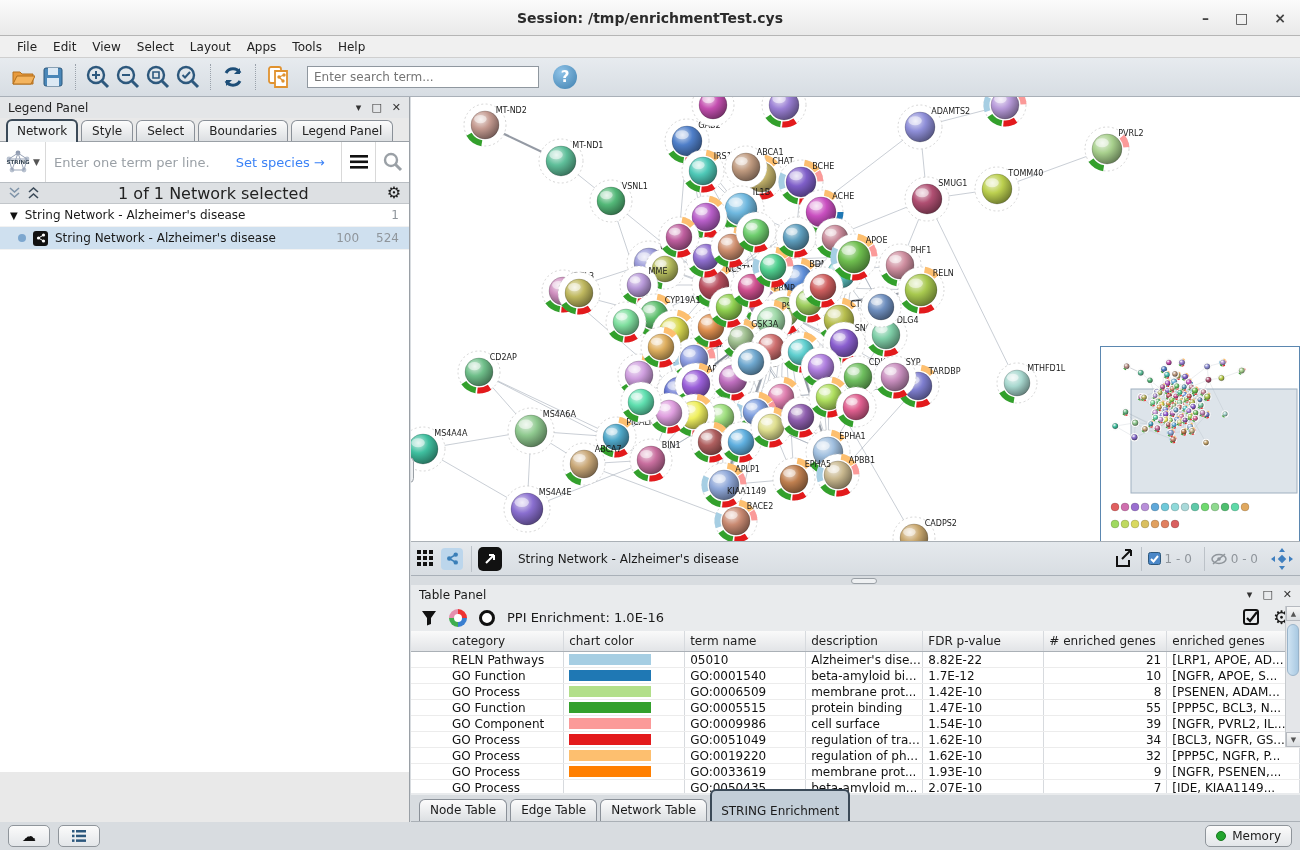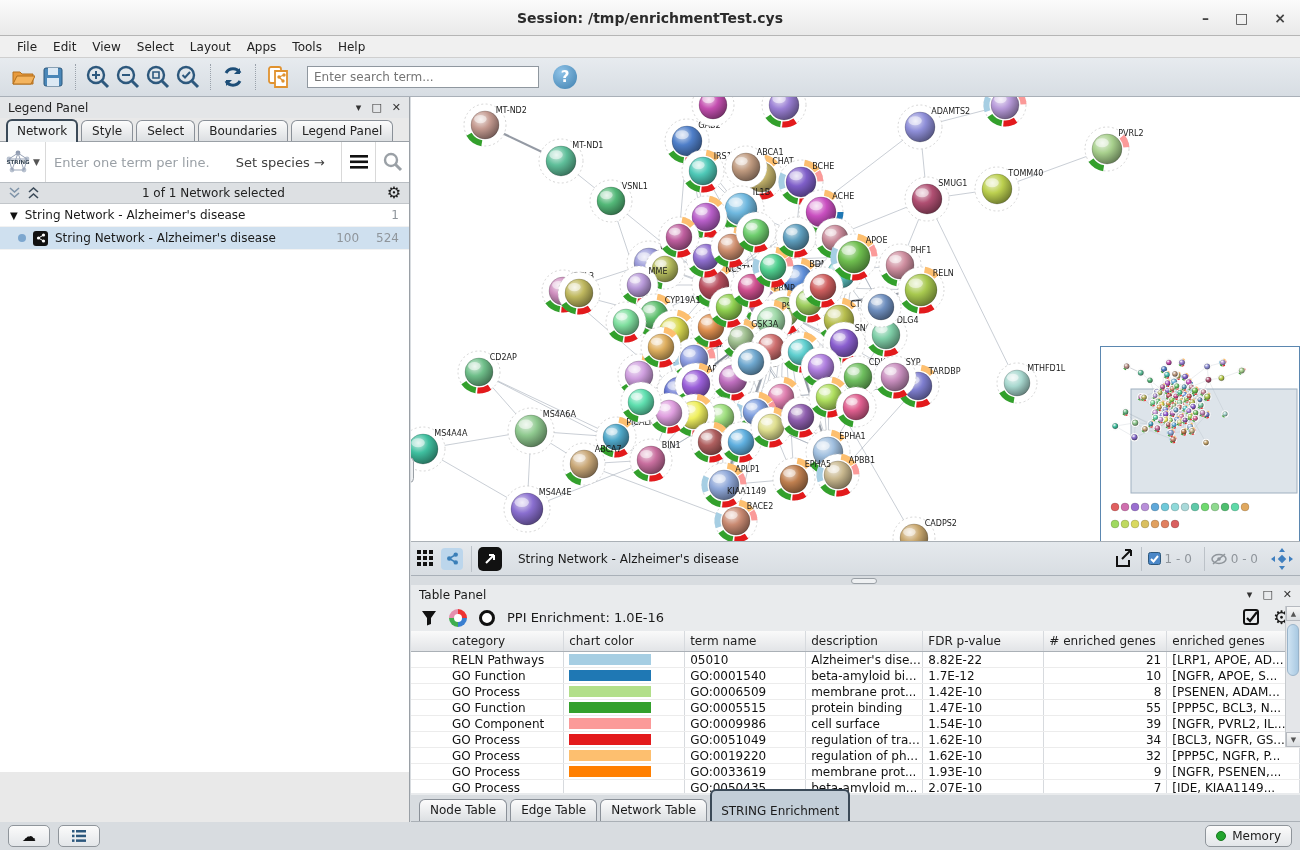--- a/index.html
+++ b/index.html
@@ -35,24 +35,24 @@
   .cp-header { height:21px; display:flex; align-items:center; padding:0 8px; color:#222; background:#e4e6e8; }
   .cp-header .hgap { flex:1; }
   .hicon { color:#333; font-size:11px; margin-left:10px; }
   .cp-tabs { height:24px; display:flex; align-items:flex-end; padding-left:6px; gap:3px; border-bottom:1px solid #9aa0a6; }
   .cp-tab { padding:3px 10px 3px; border:1px solid #8a9098; border-bottom:none; border-radius:6px 6px 0 0;
     background:linear-gradient(#fcfcfc,#dcdfe2); font-size:12px; color:#222; }
   .cp-tab.active { background:#eef1f3; border-color:#3b4a58; border-width:2px 2px 0 2px; padding:3px 9px 4px; position:relative; top:1px; }
   .string-row { height:41px; background:#fff; border-bottom:1px solid #b9bec3; display:flex; align-items:center; }
   .string-logo { width:46px; display:flex; align-items:center; justify-content:center; gap:2px; border-right:1px solid #d9d9d9; height:100%; }
   .string-input { flex:1; display:flex; align-items:center; padding:0 8px; color:#9aa0a6; font-size:13px; gap:26px; }
-  .string-input .sp2 { color:#404040; }
+  .string-input .sp2 { color:#3b82f6; }
   .sr-btn { width:34px; height:100%; display:flex; align-items:center; justify-content:center; border-left:1px solid #d9d9d9; }
   .sel-row { height:21px; background:#dde0e3; border-bottom:1px solid #c2c6ca; display:flex; align-items:center; padding:0 8px; }
-  .sel-row .stext { flex:1; text-align:center; color:#222; font-size:12px; }
+  .sel-row .stext { flex:1; text-align:center; color:#222; font-size:16px; }
   .gear { font-size:16px; color:#1a1a1a; line-height:1; }
   .tree { background:#fff; height:568px; }
   .tree-row { height:23px; display:flex; align-items:center; padding:0 10px; gap:7px; border-bottom:1px solid #f2f2f2; }
   .tree-row .num { color:#8f959b; margin-left:10px; }
   .tree-row .flex { flex:1; }
   .tree-row.selected { background:#cfe0ef; }
   .tri { color:#111; font-size:10px; }
   .bluedot { width:8px; height:8px; border-radius:50%; background:#7da7cf; }
   .share-sq { width:15px; height:15px; background:#111; border-radius:3px; display:flex; align-items:center; justify-content:center; }
 

